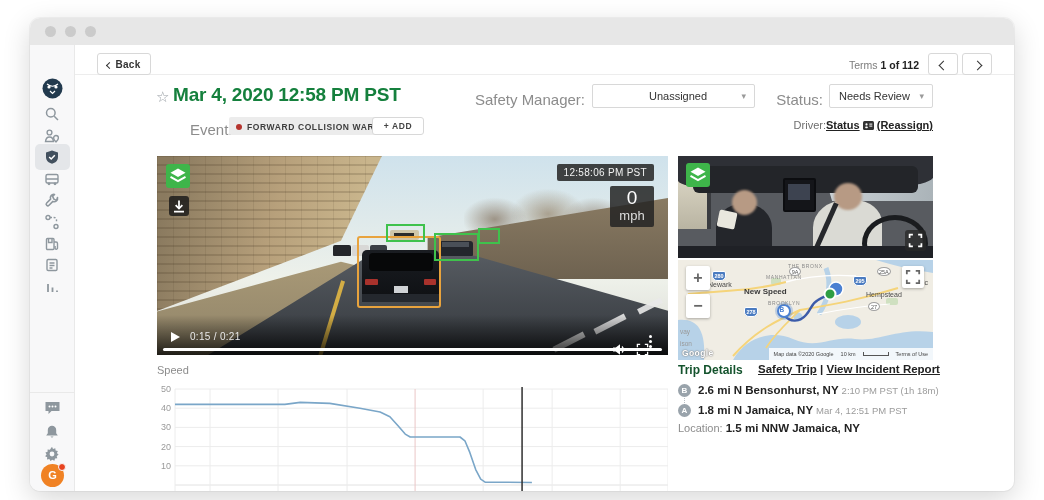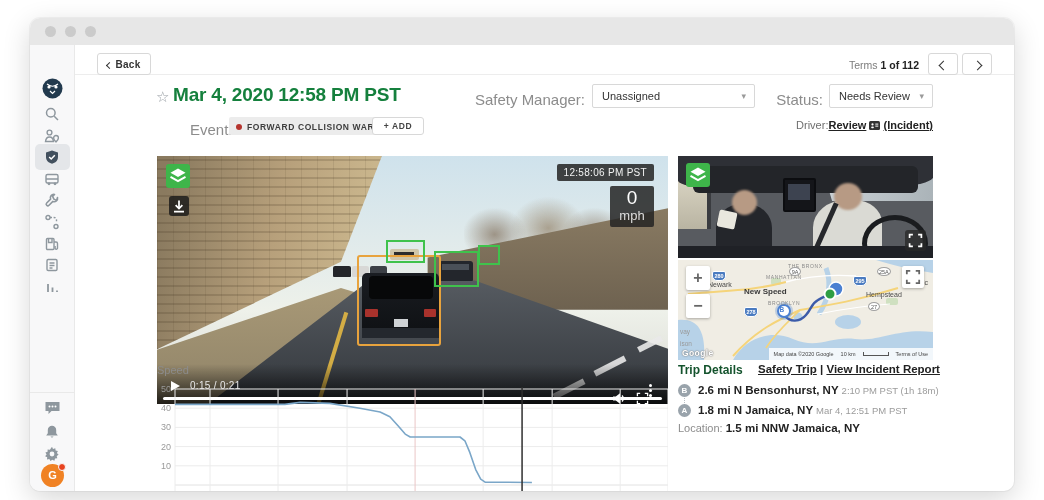--- a/index.html
+++ b/index.html
@@ -45,39 +45,39 @@
   
   .star { position:absolute; left:126px; top:70px; font-size:15px; color:#9aa0a6; cursor:pointer; }
   .page-title { position:absolute; left:143px; top:66px; font-size:19px; font-weight:bold;
                 color:#15803d; letter-spacing:-.2px; }
   .lbl { color:#8c8c8c; font-size:15px; }
   .sm-label { position:absolute; left:430px; top:73px; width:125px; text-align:right; }
   .dropdown { position:absolute; height:24px; background:#fff; border:1px solid #d8d8d8;
               border-radius:2px; font-size:11px; color:#333; line-height:22px; padding-left:9px;
               cursor:pointer; }
   .dropdown .caret { position:absolute; right:8px; top:0; color:#9a9a9a; font-size:9px; }
-  .sm-dd { left:562px; top:66px; width:163px; }
+  .sm-dd { left:562px; top:66px; width:163px;text-align:center; }
   .st-label { position:absolute; left:733px; top:73px; width:60px; text-align:right; }
   .st-dd { left:799px; top:66px; width:104px; }
 
   .ev-label { position:absolute; left:160px; top:103px; }
   .ev-tag { position:absolute; left:199px; top:99px; height:18px; background:#ececec; border-radius:2px;
             font-size:8.5px; font-weight:bold; letter-spacing:.6px; color:#3d3d3d; line-height:18px;
             padding:0 7px; cursor:pointer; white-space:nowrap; }
   .ev-tag .rdot { display:inline-block; width:6px; height:6px; border-radius:50%; background:#b5342e;
                   margin-right:5px; vertical-align:0.5px; }
   .ev-tag .x { color:#8a8a8a; font-weight:normal; font-size:11px; margin-left:6px; cursor:pointer; }
   .add-btn { position:absolute; left:342px; top:99px; width:52px; height:18px; font-size:8.5px;
              font-weight:bold; letter-spacing:.6px; color:#444; }
   .drv { position:absolute; right:81px; width:320px; text-align:right; font-size:11px; color:#6e6e6e; }
   .drv a { color:#222; font-weight:bold; text-decoration:underline; cursor:pointer; }
   .idcard { display:inline-block; vertical-align:-1px; }
 
   
-  .video { position:absolute; left:127px; top:138px; width:511px; height:248px; background:#000;
+  .video { position:absolute; left:127px; top:138px; width:511px; height:199px; background:#000;
            overflow:hidden; }
   .video * { position:absolute; }
   .sky { left:0; top:0; right:0; bottom:0; background:linear-gradient(#cfe2ec,#eef1ea 62%,#d8d8d2); }
   .trees { left:60%; top:16%; width:30%; height:26%;
            background:radial-gradient(ellipse 30% 60% at 20% 60%, #8d7f6ecc, transparent 70%),
                       radial-gradient(ellipse 35% 70% at 55% 50%, #97876fbb, transparent 70%),
                       radial-gradient(ellipse 30% 60% at 85% 60%, #8d7f6ecc, transparent 70%); }
   .wall-r { left:52%; top:0; width:48%; height:62%;
             background:linear-gradient(#97876c,#6e6250);
             clip-path:polygon(2% 66%, 100% 34%, 100% 100%, 2% 100%); }
@@ -324,29 +324,29 @@
       <span class="caret">▾</span>
     </div>
 
     <span class="lbl ev-label">Event:</span>
     <div class="ev-tag">
       <span class="rdot"></span><span>FORWARD COLLISION WARNING</span><span class="x">×</span>
     </div>
     <button class="btn add-btn">+ ADD</button>
 
     <div class="drv" style="top:101px">
-      <span>Driver:</span><a>Review</a>
+      <span>Driver:</span><a>Status</a>
       <span class="idcard"><svg width="11" height="9" viewBox="0 0 11 9">
             <rect width="11" height="9" rx="1.5" fill="#333"></rect>
             <circle cx="3.5" cy="3.4" r="1.1" fill="#fff"></circle>
             <rect x="2.2" y="5.4" width="2.6" height="1.8" rx="0.8" fill="#fff"></rect>
             <rect x="6.3" y="2.6" width="3" height="1" fill="#fff"></rect>
             <rect x="6.3" y="4.6" width="3" height="1" fill="#fff"></rect>
           </svg></span>
-      <a>(Incident)</a>
+      <a>(Reassign)</a>
     </div>
 
     <div class="video">
       <div class="sky"></div>
       <div class="trees"></div>
       <div class="wall-r"></div>
       <div class="wall-l"></div>
       <div class="shoulder"></div>
       <div class="road"></div>
       <div class="yline"></div>

